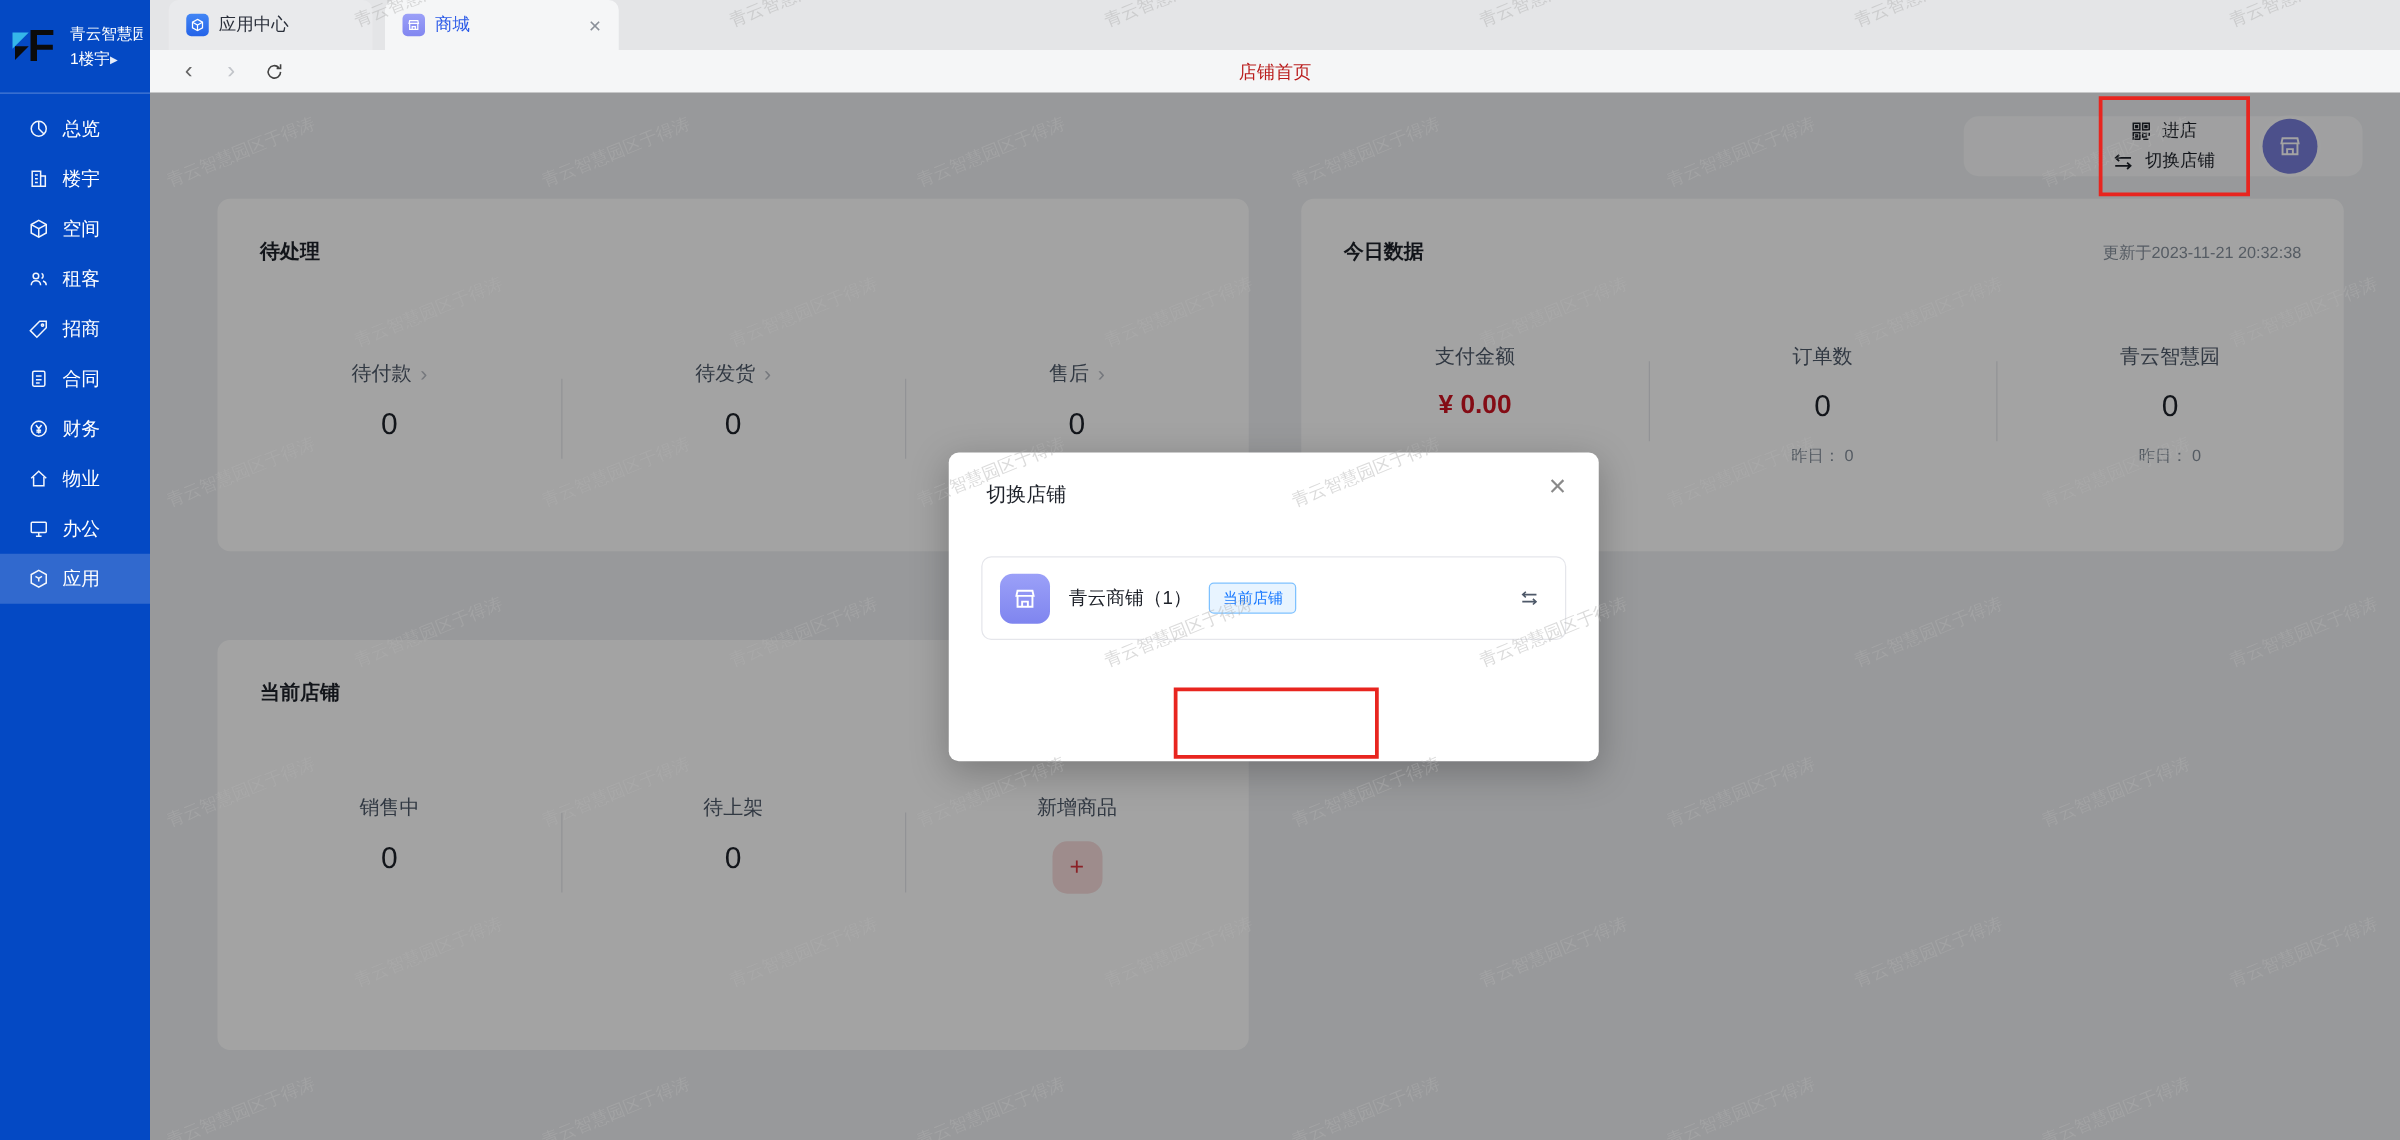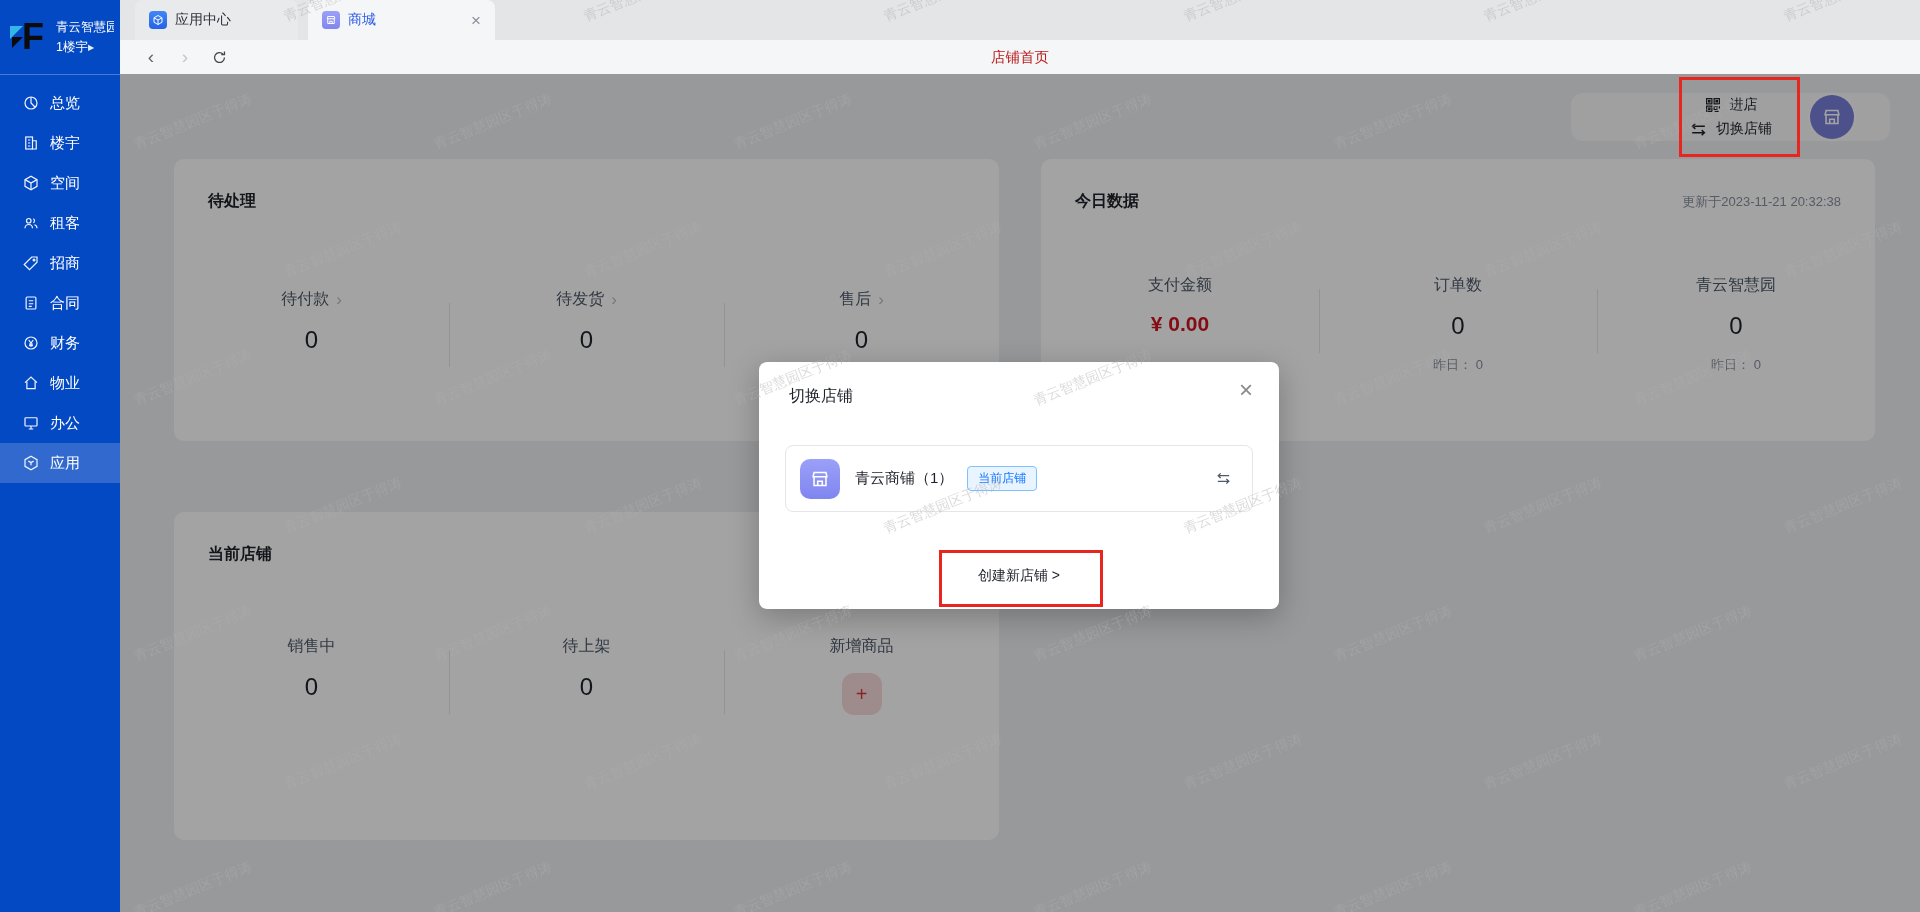--- a/index.html
+++ b/index.html
@@ -368,21 +368,20 @@
         </svg>
     </span>
     <span class="store-name">青云商铺（1）</span>
     <span class="store-tag">当前店铺</span>
     <span class="store-swap">
       <svg width="17" height="17" viewBox="0 0 24 24" fill="none" stroke="#4E5969" stroke-width="1.8">
           <path d="M20 8H5M8 4.8L4.5 8l3.5 3.2M4 16h15M16 12.8l3.5 3.2-3.5 3.2"></path>
         </svg>
     </span>
   </div>
-  <div class="create-link">创建新店铺 &gt;</div>
 </div>
 
 <div id="watermark-layer">
     <span class="wm" style="left: 160px; top: -15px;">青云智慧园区于得涛</span>
     <span class="wm" style="left: 460px; top: -15px;">青云智慧园区于得涛</span>
     <span class="wm" style="left: 760px; top: -15px;">青云智慧园区于得涛</span>
     <span class="wm" style="left: 1060px; top: -15px;">青云智慧园区于得涛</span>
     <span class="wm" style="left: 1360px; top: -15px;">青云智慧园区于得涛</span>
     <span class="wm" style="left: 1660px; top: -15px;">青云智慧园区于得涛</span>
     <span class="wm" style="left: 10px; top: 113px;">青云智慧园区于得涛</span>

